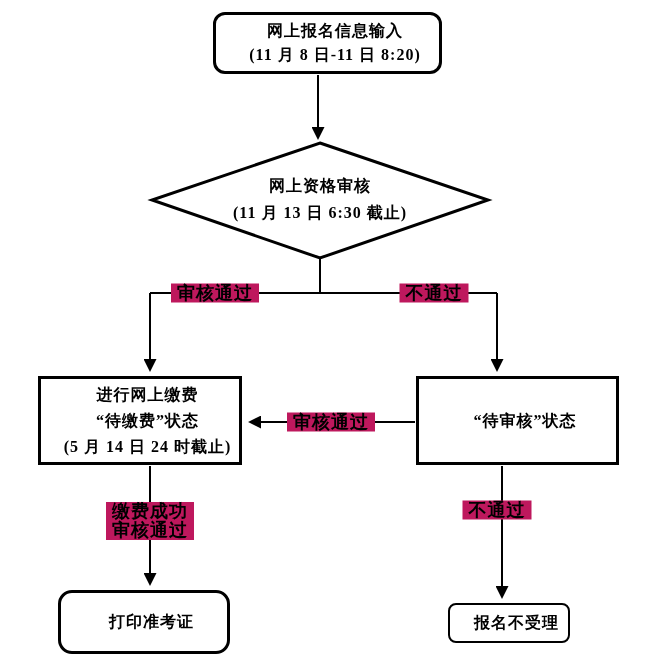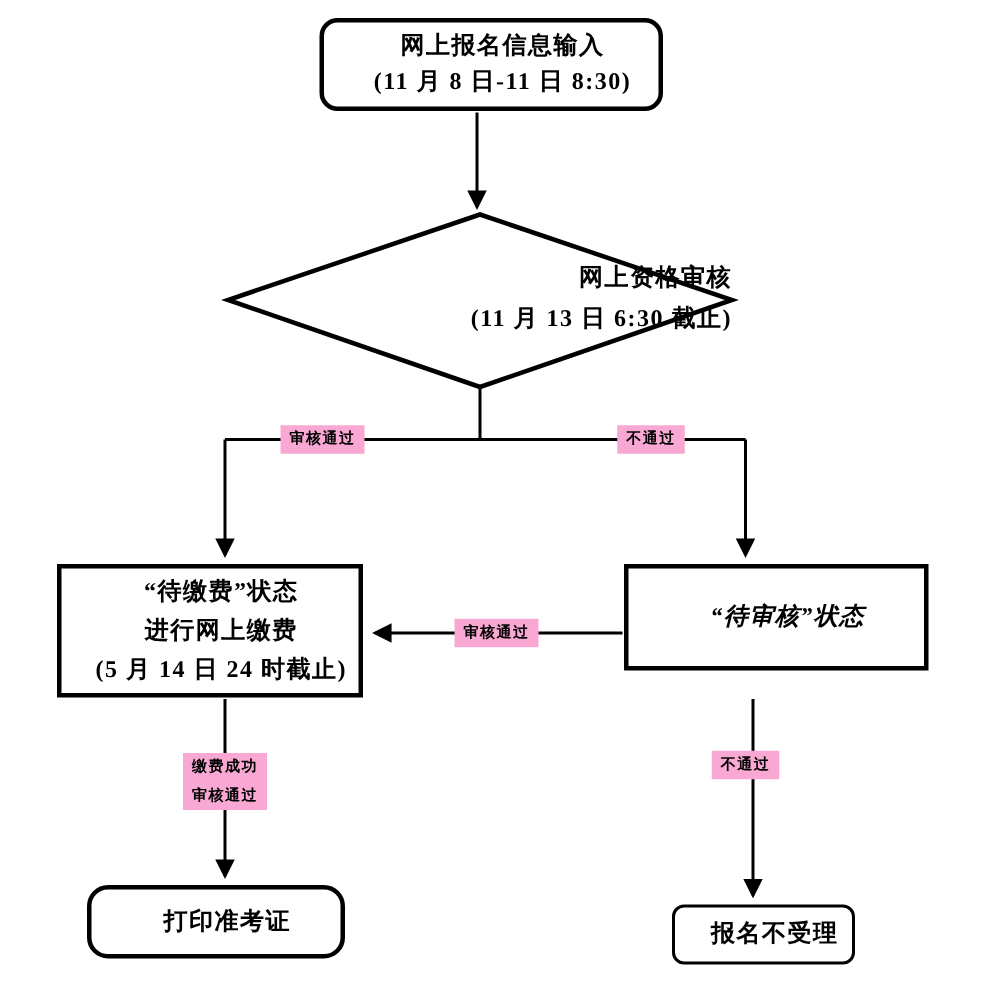--- a/index.html
+++ b/index.html
@@ -38,47 +38,46 @@
   .node-start {
     left: 213px; top: 12px; width: 229px; height: 62px;
     border: 3px solid #000; border-radius: 12px;
     line-height: 24px;
   }
   .node-pay {
     left: 38px; top: 376px; width: 204px; height: 89px;
     border: 3px solid #000;
   }
   .node-second-review {
-    left: 416px; top: 376px; width: 203px; height: 71px;
+    left: 416px; top: 376px; width: 203px; height: 89px;
     border: 3px solid #000;
-    font-style: italic;
   }
   .node-print {
-    left: 58px; top: 590px; width: 172px; height: 49px;
+    left: 58px; top: 590px; width: 172px; height: 64px;
     border: 3px solid #000; border-radius: 14px;
   }
   .node-rejected {
     left: 448px; top: 603px; width: 122px; height: 40px;
     border: 2px solid #000; border-radius: 8px;
     line-height: 22px;
   }
   .diamond-text {
     position: absolute;
     left: 152px; top: 172px; width: 336px;
-    text-align: right;
+    text-align: center;
     font-size: 16px;
     line-height: 27px;
     letter-spacing: 1px;
     background: transparent;
   }
   .edge-label {
     position: absolute;
     transform: translate(-50%, -50%);
-    background: #f9a8d4;
-    font-size: 10px;
+    background: #be185d;
+    font-size: 18px;
     line-height: 19px;
     letter-spacing: 1px;
     padding: 0 6px;
     text-align: center;
     white-space: nowrap;
   }
   .lbl-pass-left   { left: 215px; top: 293px; }
   .lbl-fail-right  { left: 434px; top: 293px; }
   .lbl-second-pass { left: 331px; top: 422px; }
   .lbl-pay-done    { left: 150px; top: 521px; text-align: right; }
@@ -109,31 +108,31 @@
 
     <path d="M 415 422 H 250" stroke="#000" stroke-width="2" fill="none" marker-end="url(#ah)"></path>
 
     <path d="M 150 466 V 584" stroke="#000" stroke-width="2" fill="none" marker-end="url(#ah)"></path>
 
     <path d="M 502 466 V 597" stroke="#000" stroke-width="2" fill="none" marker-end="url(#ah)"></path>
   </svg>
 
   <div class="node node-start">
     <div>网上报名信息输入</div>
-    <div>(11 月 8 日-11 日 8:30)</div>
+    <div>(11 月 8 日-11 日 8:20)</div>
   </div>
 
   <div class="diamond-text">
     <div>网上资格审核</div>
     <div>(11 月 13 日 6:30 截止)</div>
   </div>
 
   <div class="node node-pay">
+    <div>进行网上缴费</div>
     <div>“待缴费”状态</div>
-    <div>进行网上缴费</div>
     <div>(5 月 14 日 24 时截止)</div>
   </div>
 
   <div class="node node-second-review">
     <div>“待审核”状态</div>
   </div>
 
   <div class="node node-print">
     <div>打印准考证</div>
   </div>

